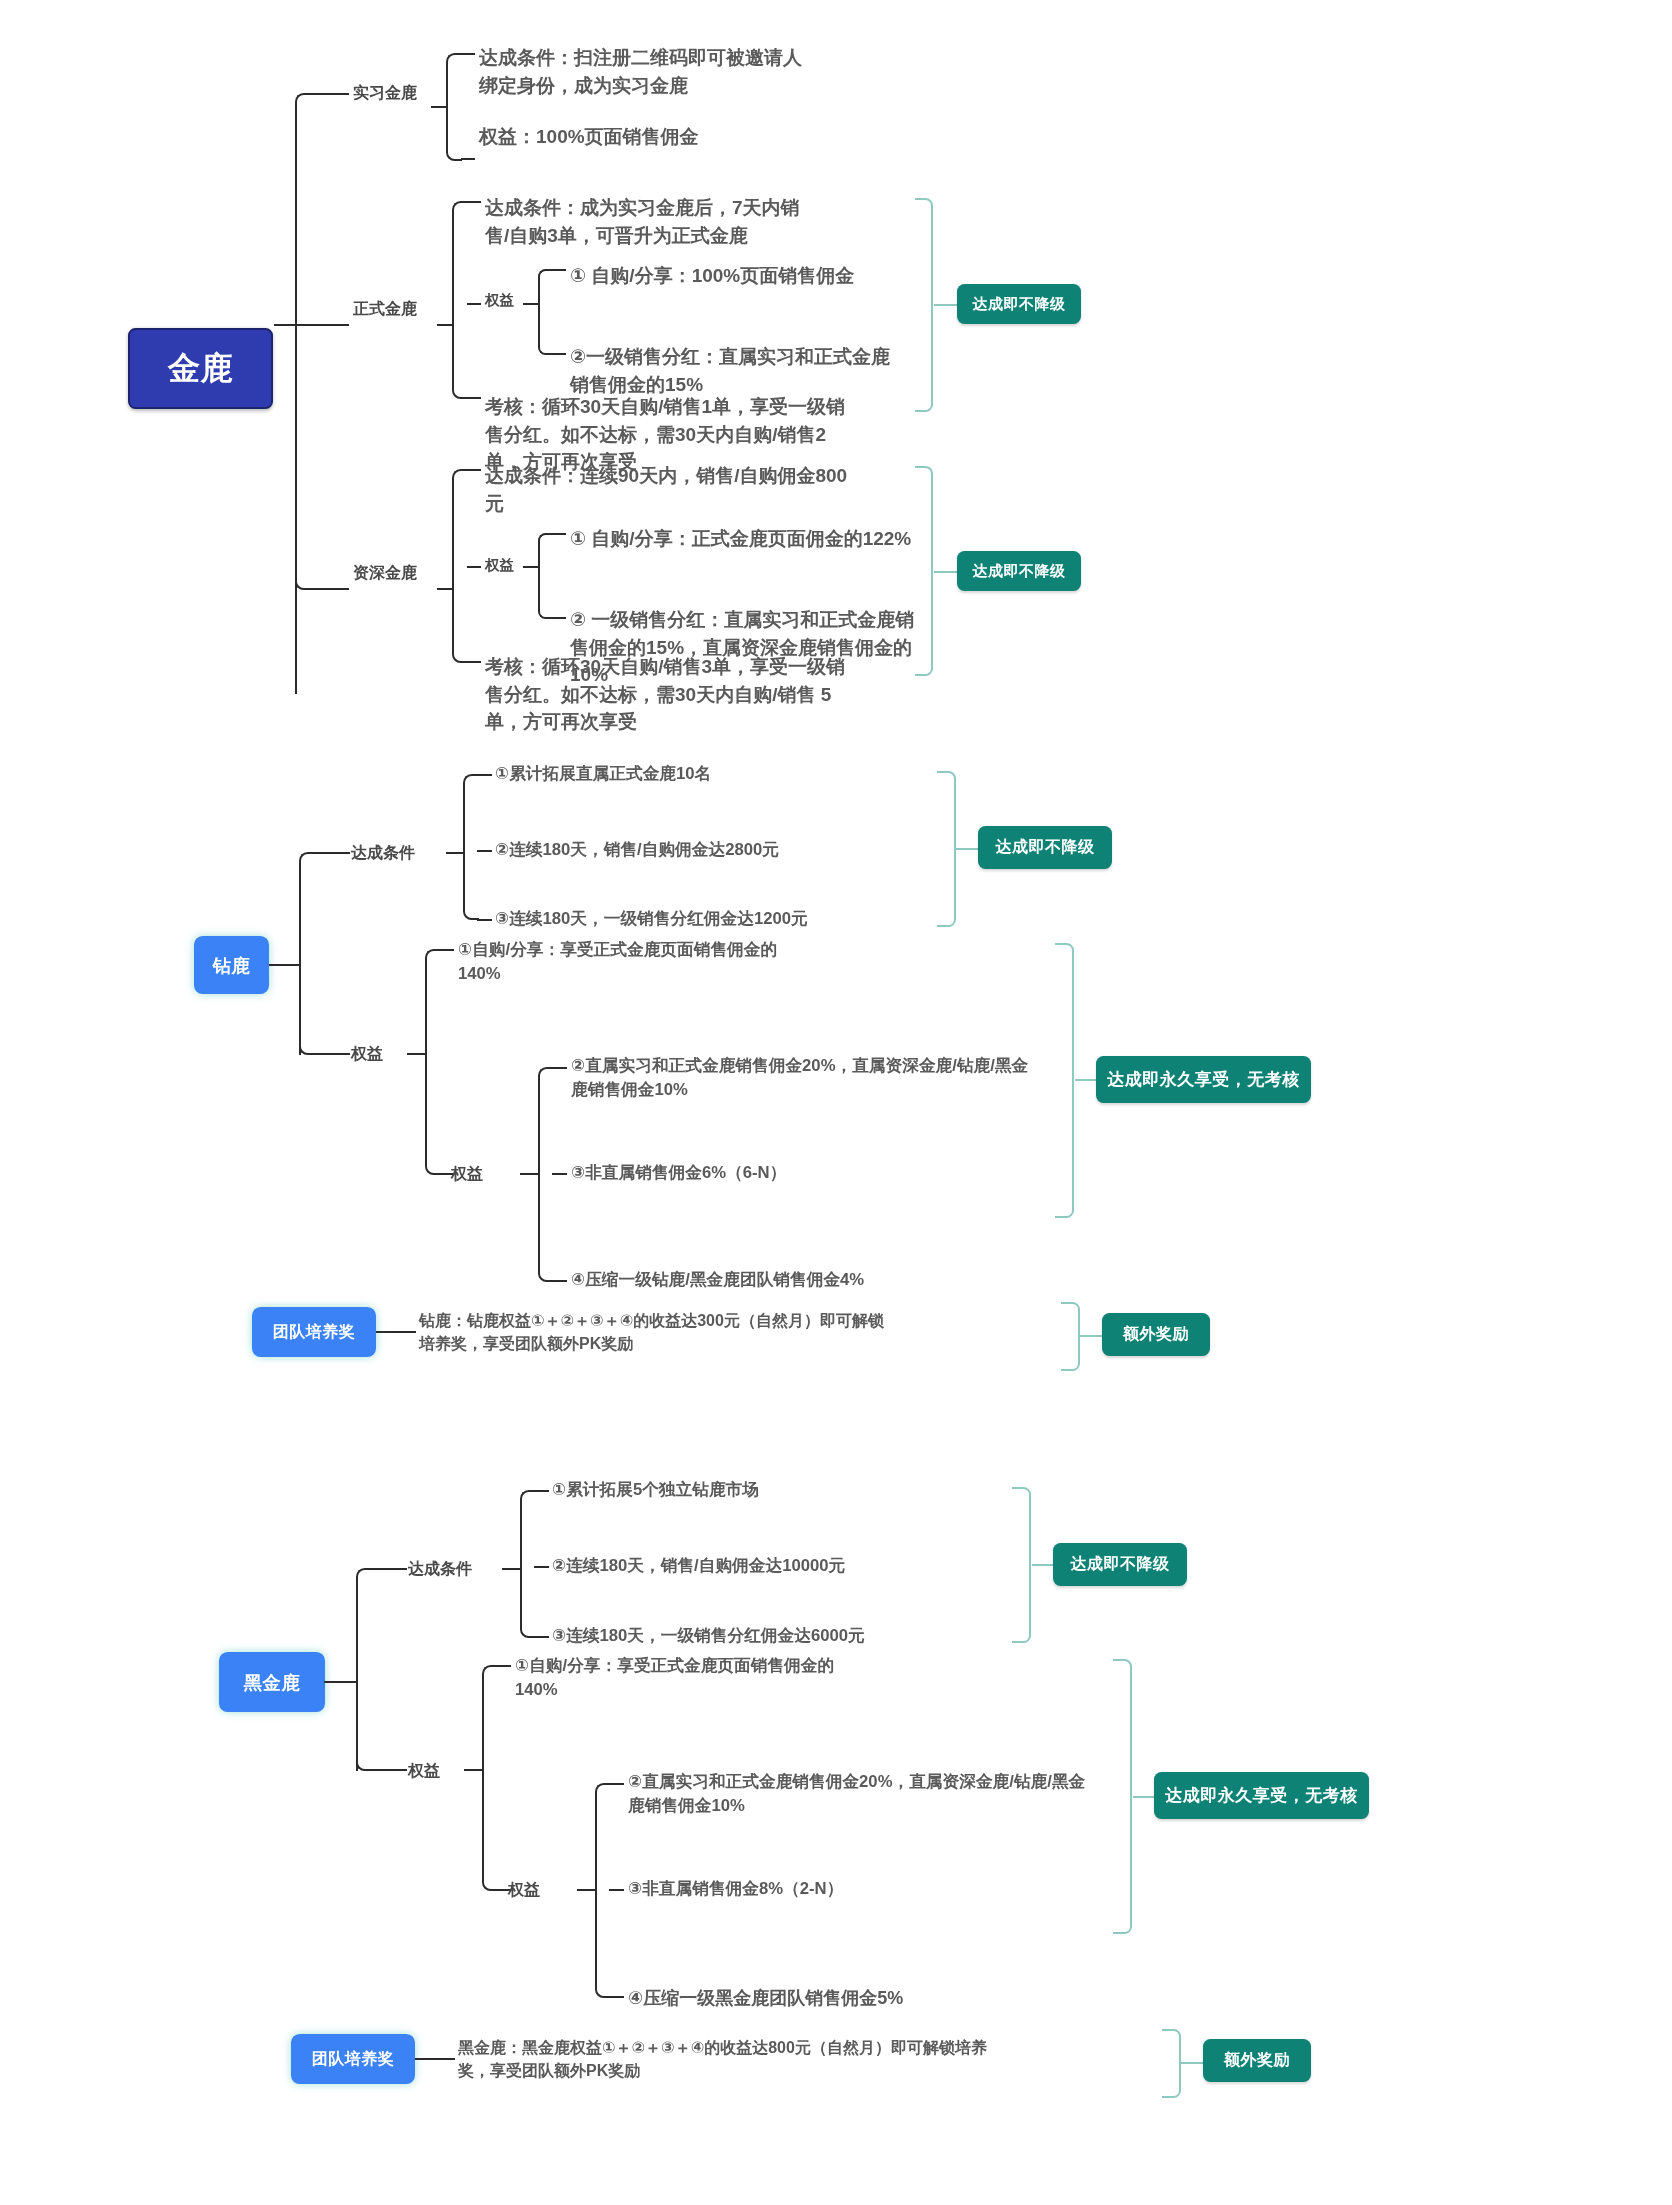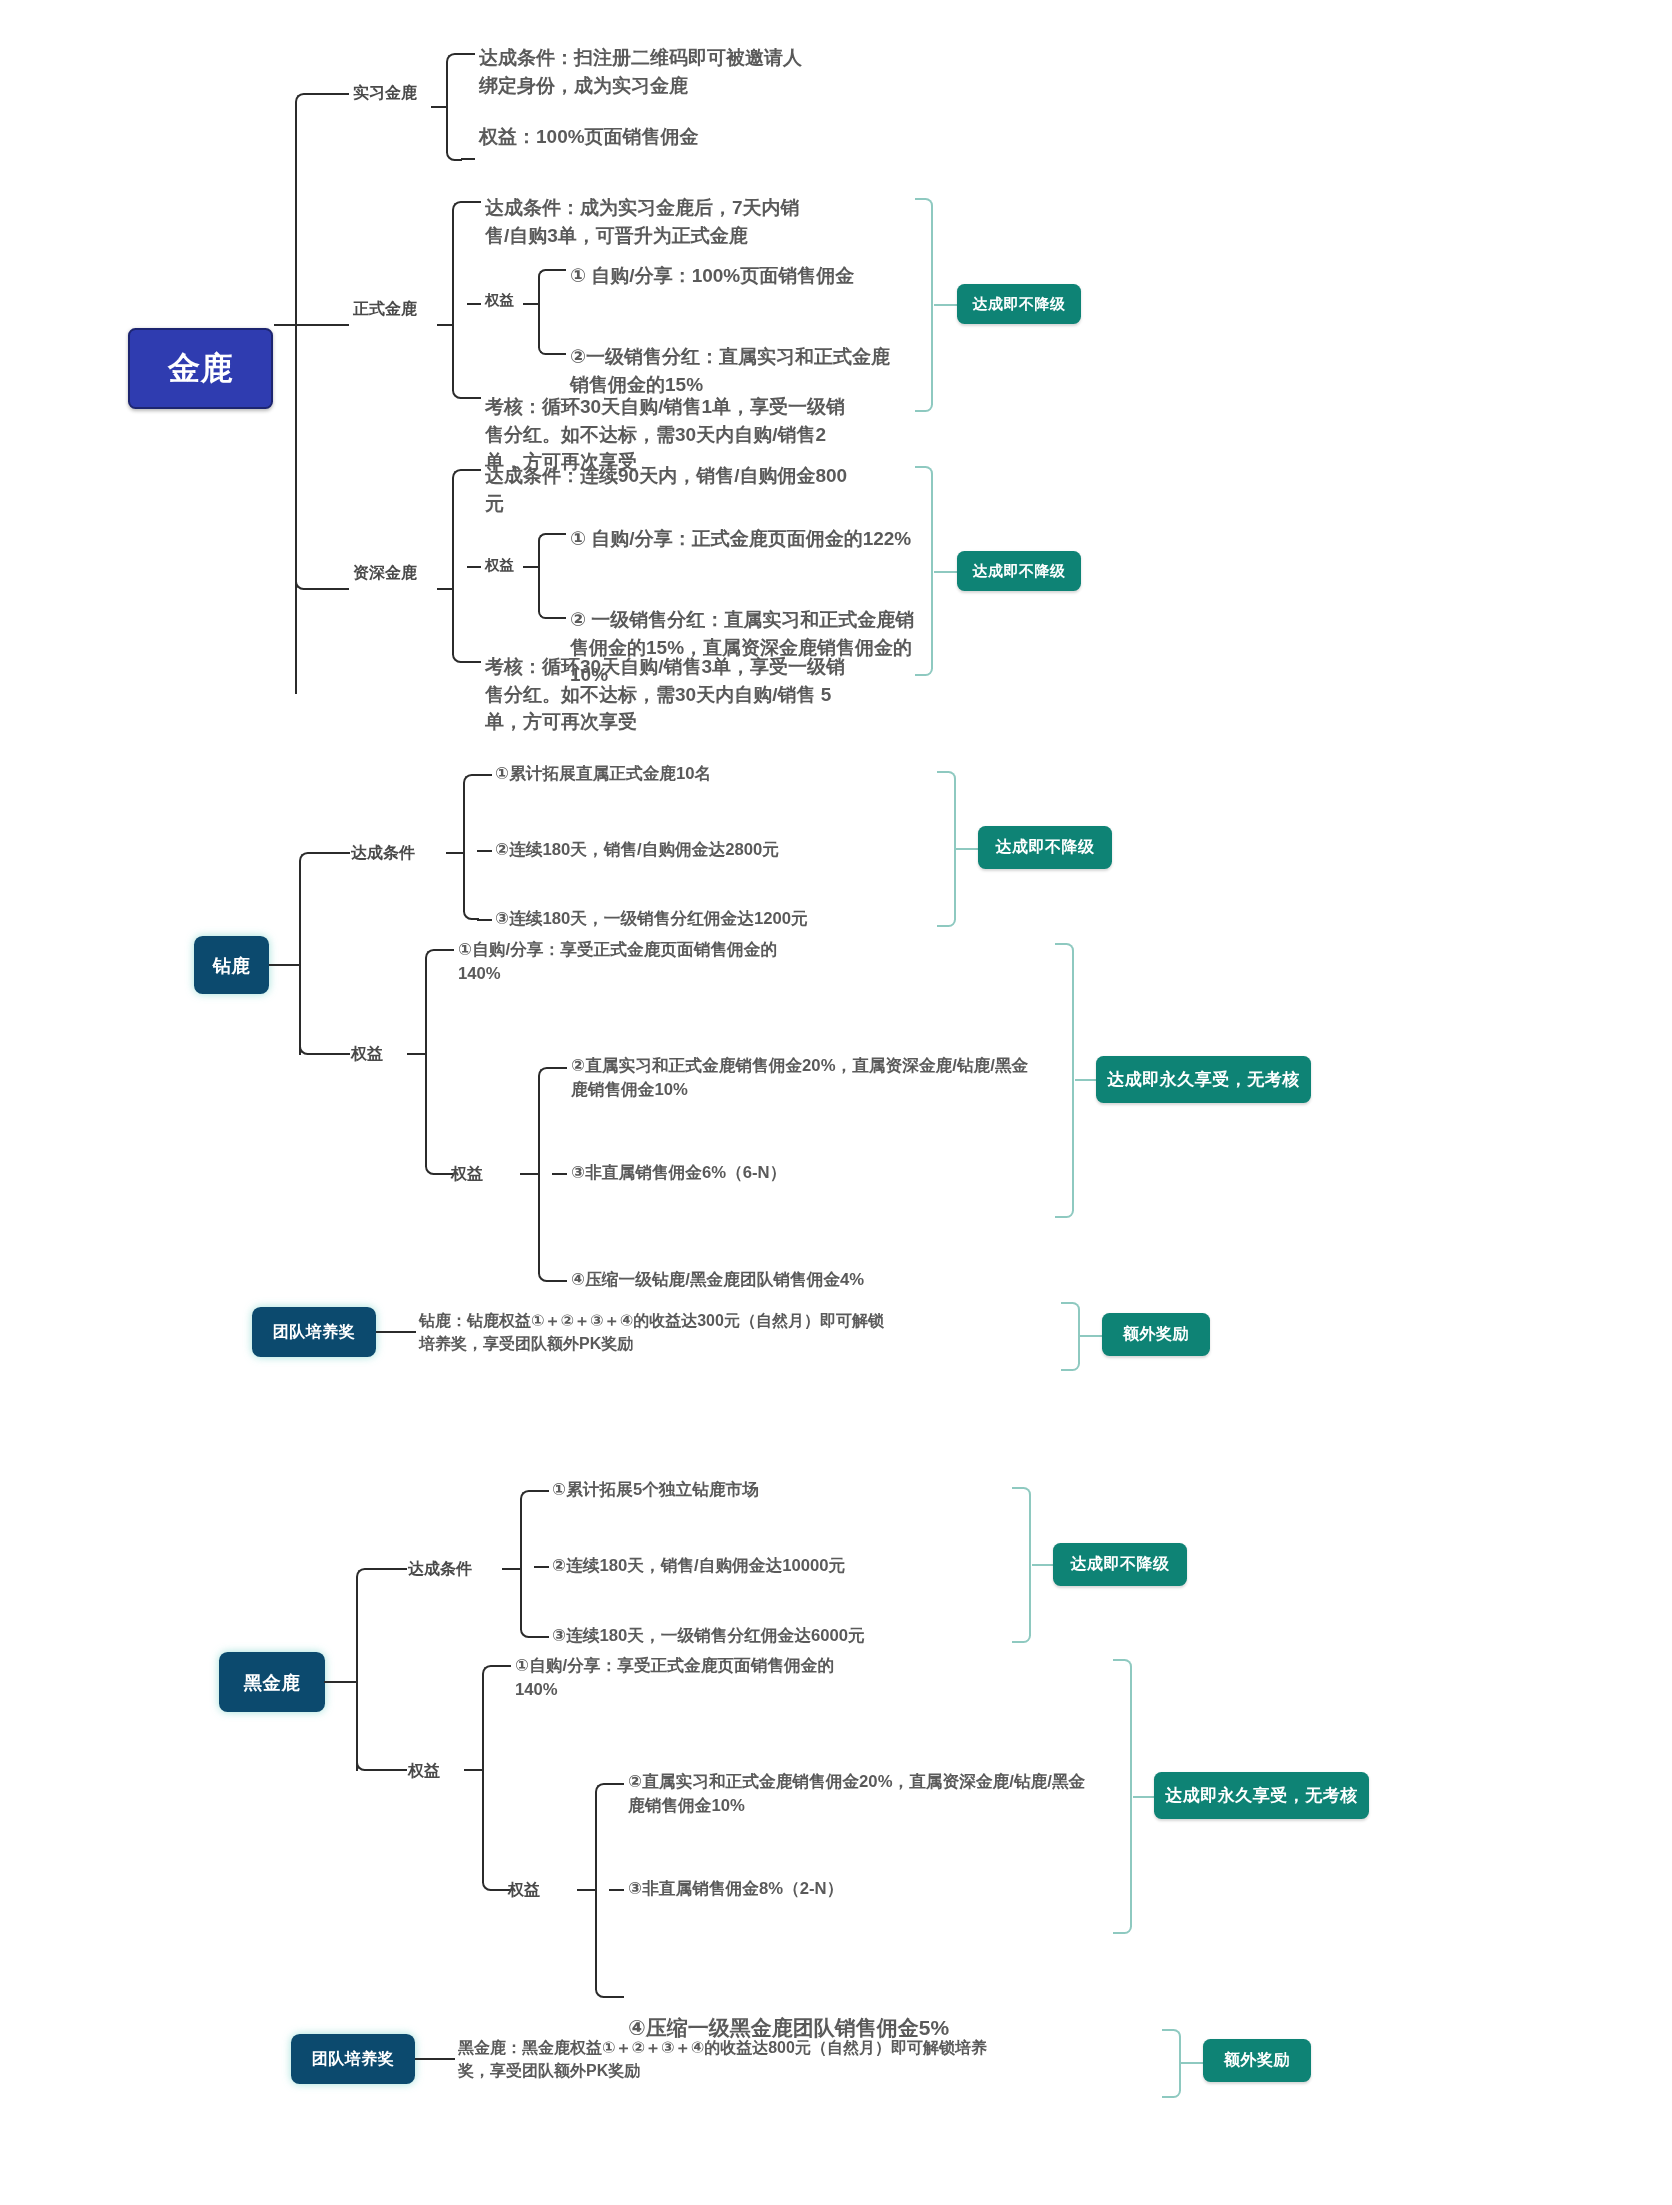--- a/index.html
+++ b/index.html
@@ -29,21 +29,21 @@
   .chip-root{
     background:#2f3cb0;
     border:2.2px solid #1d2570;
     border-radius:7.5px;
     color:#ffffff;
     font-size:32px;
     box-shadow:0 1.6px 3.8px rgba(0,0,0,.28);
     margin-top:44px;
   }
   .chip-teal{
-    background:#0c4a6e;
+    background:#3b82f6;
     border-radius:8.6px;
     color:#ffffff;
     font-size:18.3px;
     box-shadow:0 0 8.6px rgba(130,215,205,.75);
   }
   .chip-badge{
     background:#0e8375;
     border-radius:7.5px;
     color:#ffffff;
     font-size:15px;
@@ -280,21 +280,21 @@
 
   <div class="lbl" style="left:508px;top:1880px;">权益</div>
   <div class="brk brk-dark" style="left:595px;top:1783px;width:16px;height:215px;border-left:2.2px solid #2b2b2b;border-right:0;border-top-right-radius:0;border-bottom-right-radius:0;border-top-left-radius:8.6px;border-bottom-left-radius:8.6px;"></div>
   <div class="brk-stub brk-stub-dark" style="left:577px;top:1889px;width:19.4px;"></div>
   <div class="brk-stub brk-stub-dark" style="left:609px;top:1783px;width:15px;"></div>
   <div class="brk-stub brk-stub-dark" style="left:609px;top:1889px;width:15px;"></div>
   <div class="brk-stub brk-stub-dark" style="left:609px;top:1996px;width:15px;"></div>
 
   <div class="txt" style="left:628px;top:1770px;width:468px;font-size:16.7px;">②直属实习和正式金鹿销售佣金20%，直属资深金鹿/钻鹿/黑金鹿销售佣金10%</div>
   <div class="txt" style="left:628px;top:1877px;width:468px;font-size:16.7px;">③非直属销售佣金8%（2-N）</div>
-  <div class="txt" style="left:628px;top:1985px;width:468px;font-size:21px;margin-top:28px;">④压缩一级黑金鹿团队销售佣金5%</div>
+  <div class="txt" style="left:628px;top:1985px;width:468px;font-size:18px;">④压缩一级黑金鹿团队销售佣金5%</div>
 
   <div class="brk" style="left:1113px;top:1659px;width:19.4px;height:275px;"></div>
   <div class="brk-stub" style="left:1133px;top:1796px;width:21.5px;"></div>
   <div class="chip chip-badge" style="left:1154px;top:1772px;width:215px;height:47px;font-size:17px;">
     <span>达成即永久享受，无考核</span>
   </div>
 
   <div class="chip chip-teal" style="left:291px;top:2034px;width:124px;height:50px;font-size:16px;">
     <span>团队培养奖</span>
   </div>

